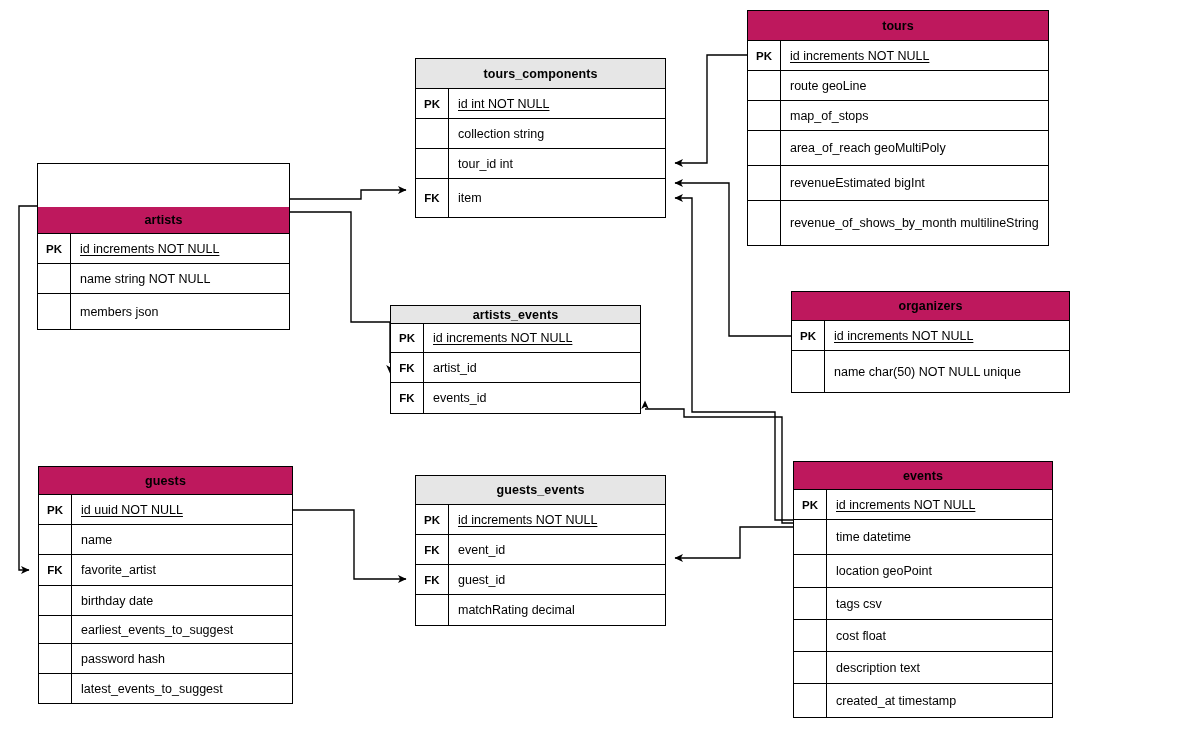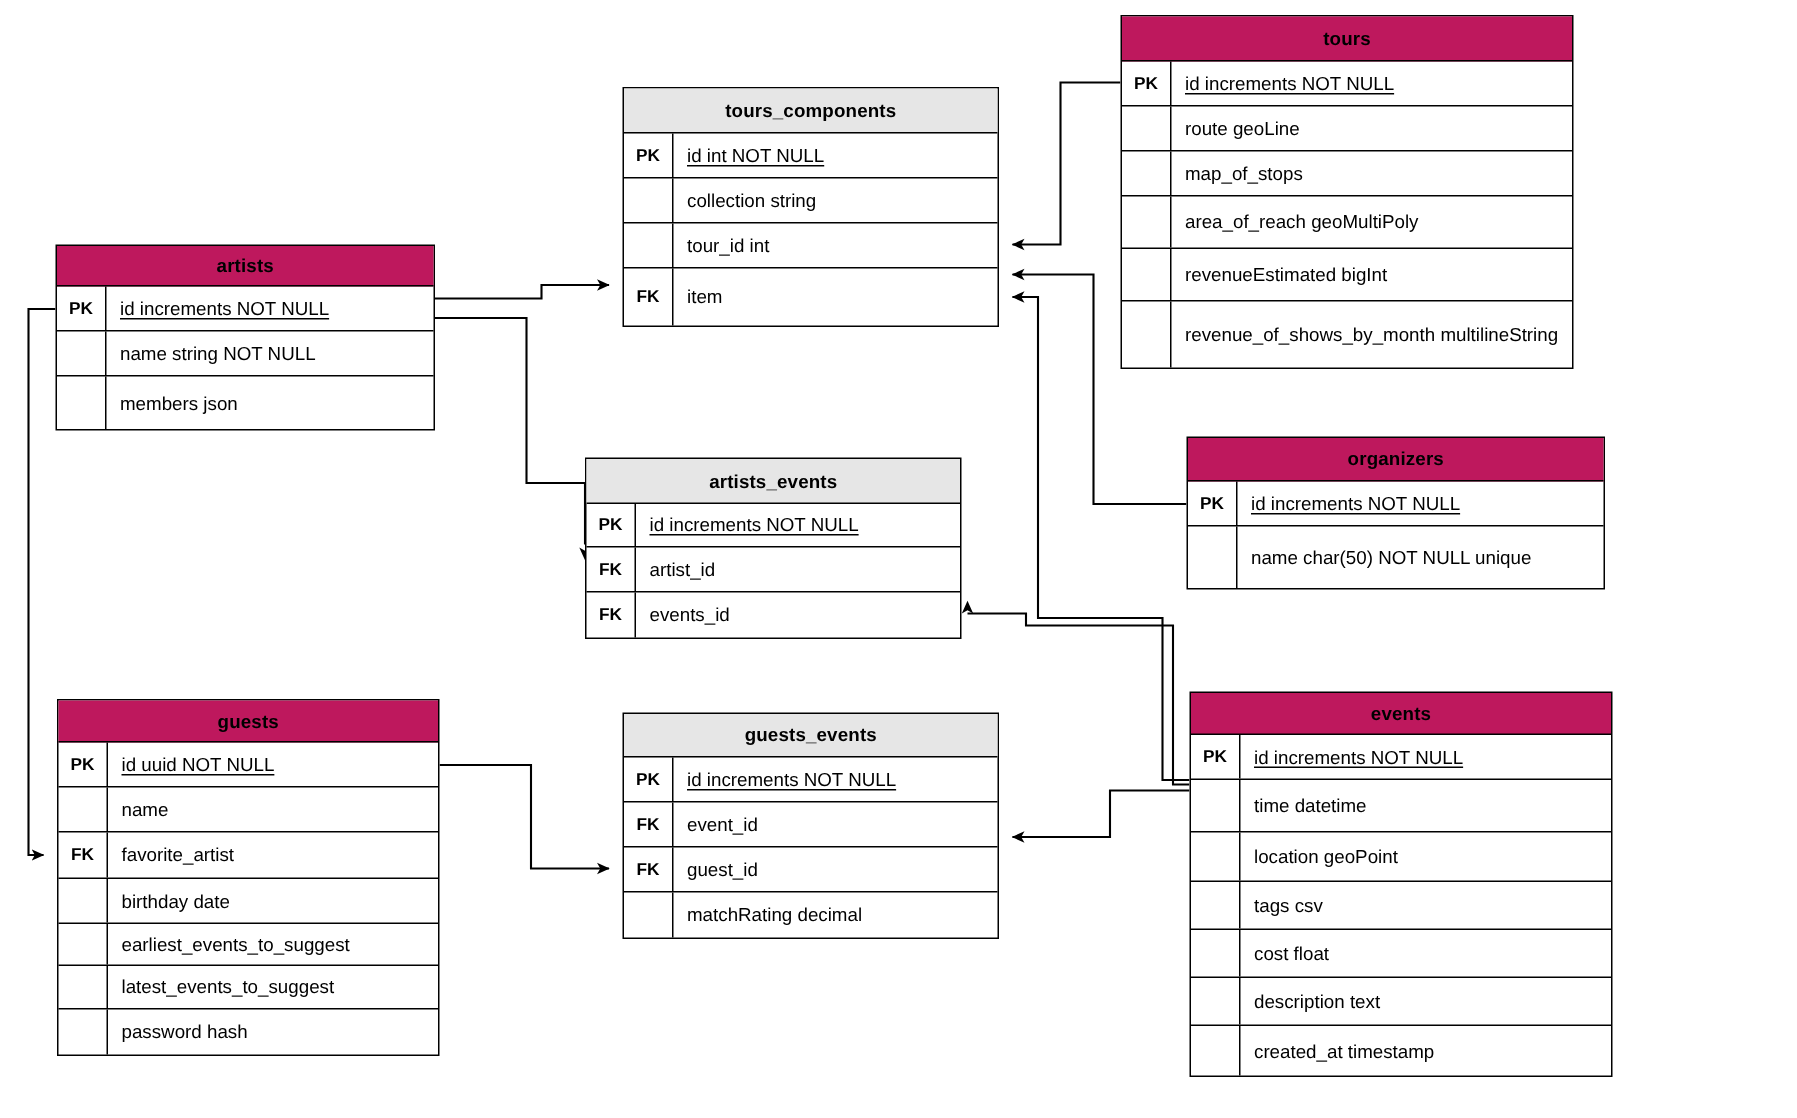--- a/index.html
+++ b/index.html
@@ -163,21 +163,21 @@
         <div class="row" style="height: 30px;">
           <div class="key-cell"></div>
           <div class="attr-cell">tour_id int</div>
         </div>
         <div class="row" style="height: 38px;">
           <div class="key-cell">FK</div>
           <div class="attr-cell">item</div>
         </div>
       </div>
       <div class="entity" style="left: 37px; top: 163px; width: 253px;">
-        <div class="entity-title blue" style="height: 27px;">artists</div>
+        <div class="entity-title blue" style="height: 27px; margin-top: 43px;">artists</div>
         <div class="row" style="height: 30px;">
           <div class="key-cell">PK</div>
           <div class="attr-cell pk">id increments NOT NULL</div>
         </div>
         <div class="row" style="height: 30px;">
           <div class="key-cell"></div>
           <div class="attr-cell">name string NOT NULL</div>
         </div>
         <div class="row" style="height: 35px;">
           <div class="key-cell"></div>
@@ -189,35 +189,35 @@
         <div class="row" style="height: 30px;">
           <div class="key-cell">PK</div>
           <div class="attr-cell pk">id increments NOT NULL</div>
         </div>
         <div class="row" style="height: 41px;">
           <div class="key-cell"></div>
           <div class="attr-cell">name char(50) NOT NULL unique</div>
         </div>
       </div>
       <div class="entity" style="left: 390px; top: 305px; width: 251px;">
-        <div class="entity-title gray" style="height: 30px;">artists_events</div>
+        <div class="entity-title gray" style="height: 18px;">artists_events</div>
         <div class="row" style="height: 29px;">
           <div class="key-cell">PK</div>
           <div class="attr-cell pk">id increments NOT NULL</div>
         </div>
         <div class="row" style="height: 30px;">
           <div class="key-cell">FK</div>
           <div class="attr-cell">artist_id</div>
         </div>
         <div class="row" style="height: 30px;">
           <div class="key-cell">FK</div>
           <div class="attr-cell">events_id</div>
         </div>
       </div>
-      <div class="entity" style="left: 793px; top: 461px; width: 282px;">
+      <div class="entity" style="left: 793px; top: 461px; width: 260px;">
         <div class="entity-title blue" style="height: 28px;">events</div>
         <div class="row" style="height: 30px;">
           <div class="key-cell">PK</div>
           <div class="attr-cell pk">id increments NOT NULL</div>
         </div>
         <div class="row" style="height: 35px;">
           <div class="key-cell"></div>
           <div class="attr-cell">time datetime</div>
         </div>
         <div class="row" style="height: 33px;">
@@ -256,27 +256,27 @@
           <div class="attr-cell">favorite_artist</div>
         </div>
         <div class="row" style="height: 30px;">
           <div class="key-cell"></div>
           <div class="attr-cell">birthday date</div>
         </div>
         <div class="row" style="height: 28px;">
           <div class="key-cell"></div>
           <div class="attr-cell">earliest_events_to_suggest</div>
         </div>
+        <div class="row" style="height: 30px;">
+          <div class="key-cell"></div>
+          <div class="attr-cell">password hash</div>
+        </div>
         <div class="row" style="height: 29px;">
           <div class="key-cell"></div>
           <div class="attr-cell">latest_events_to_suggest</div>
-        </div>
-        <div class="row" style="height: 30px;">
-          <div class="key-cell"></div>
-          <div class="attr-cell">password hash</div>
         </div>
       </div>
       <div class="entity" style="left: 415px; top: 475px; width: 251px;">
         <div class="entity-title gray" style="height: 29px;">guests_events</div>
         <div class="row" style="height: 30px;">
           <div class="key-cell">PK</div>
           <div class="attr-cell pk">id increments NOT NULL</div>
         </div>
         <div class="row" style="height: 30px;">
           <div class="key-cell">FK</div>

